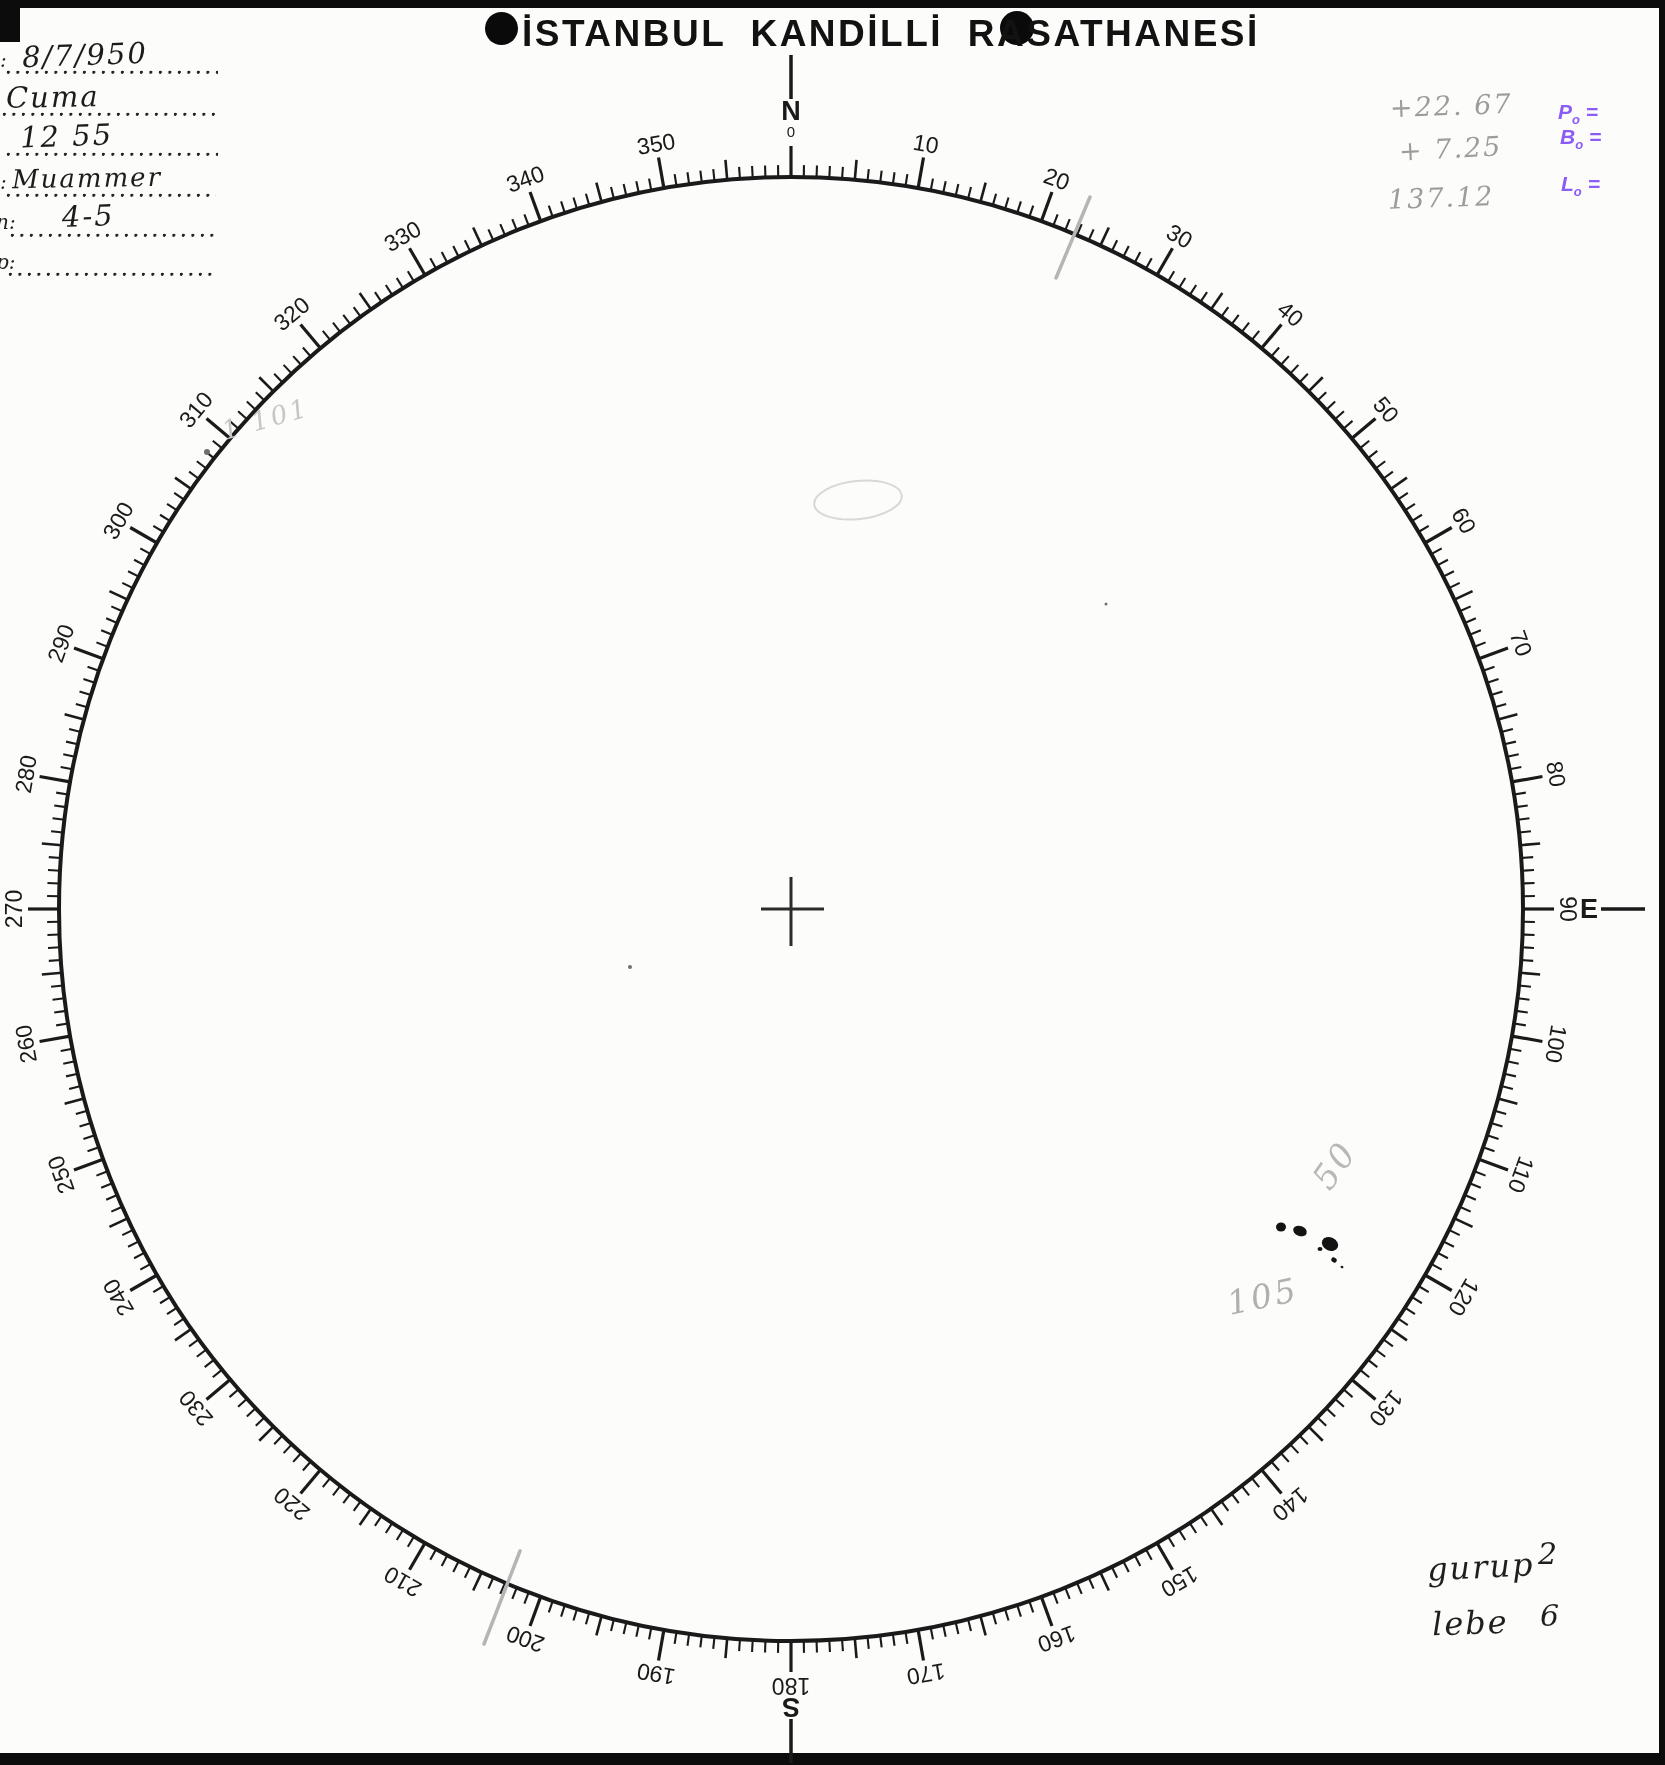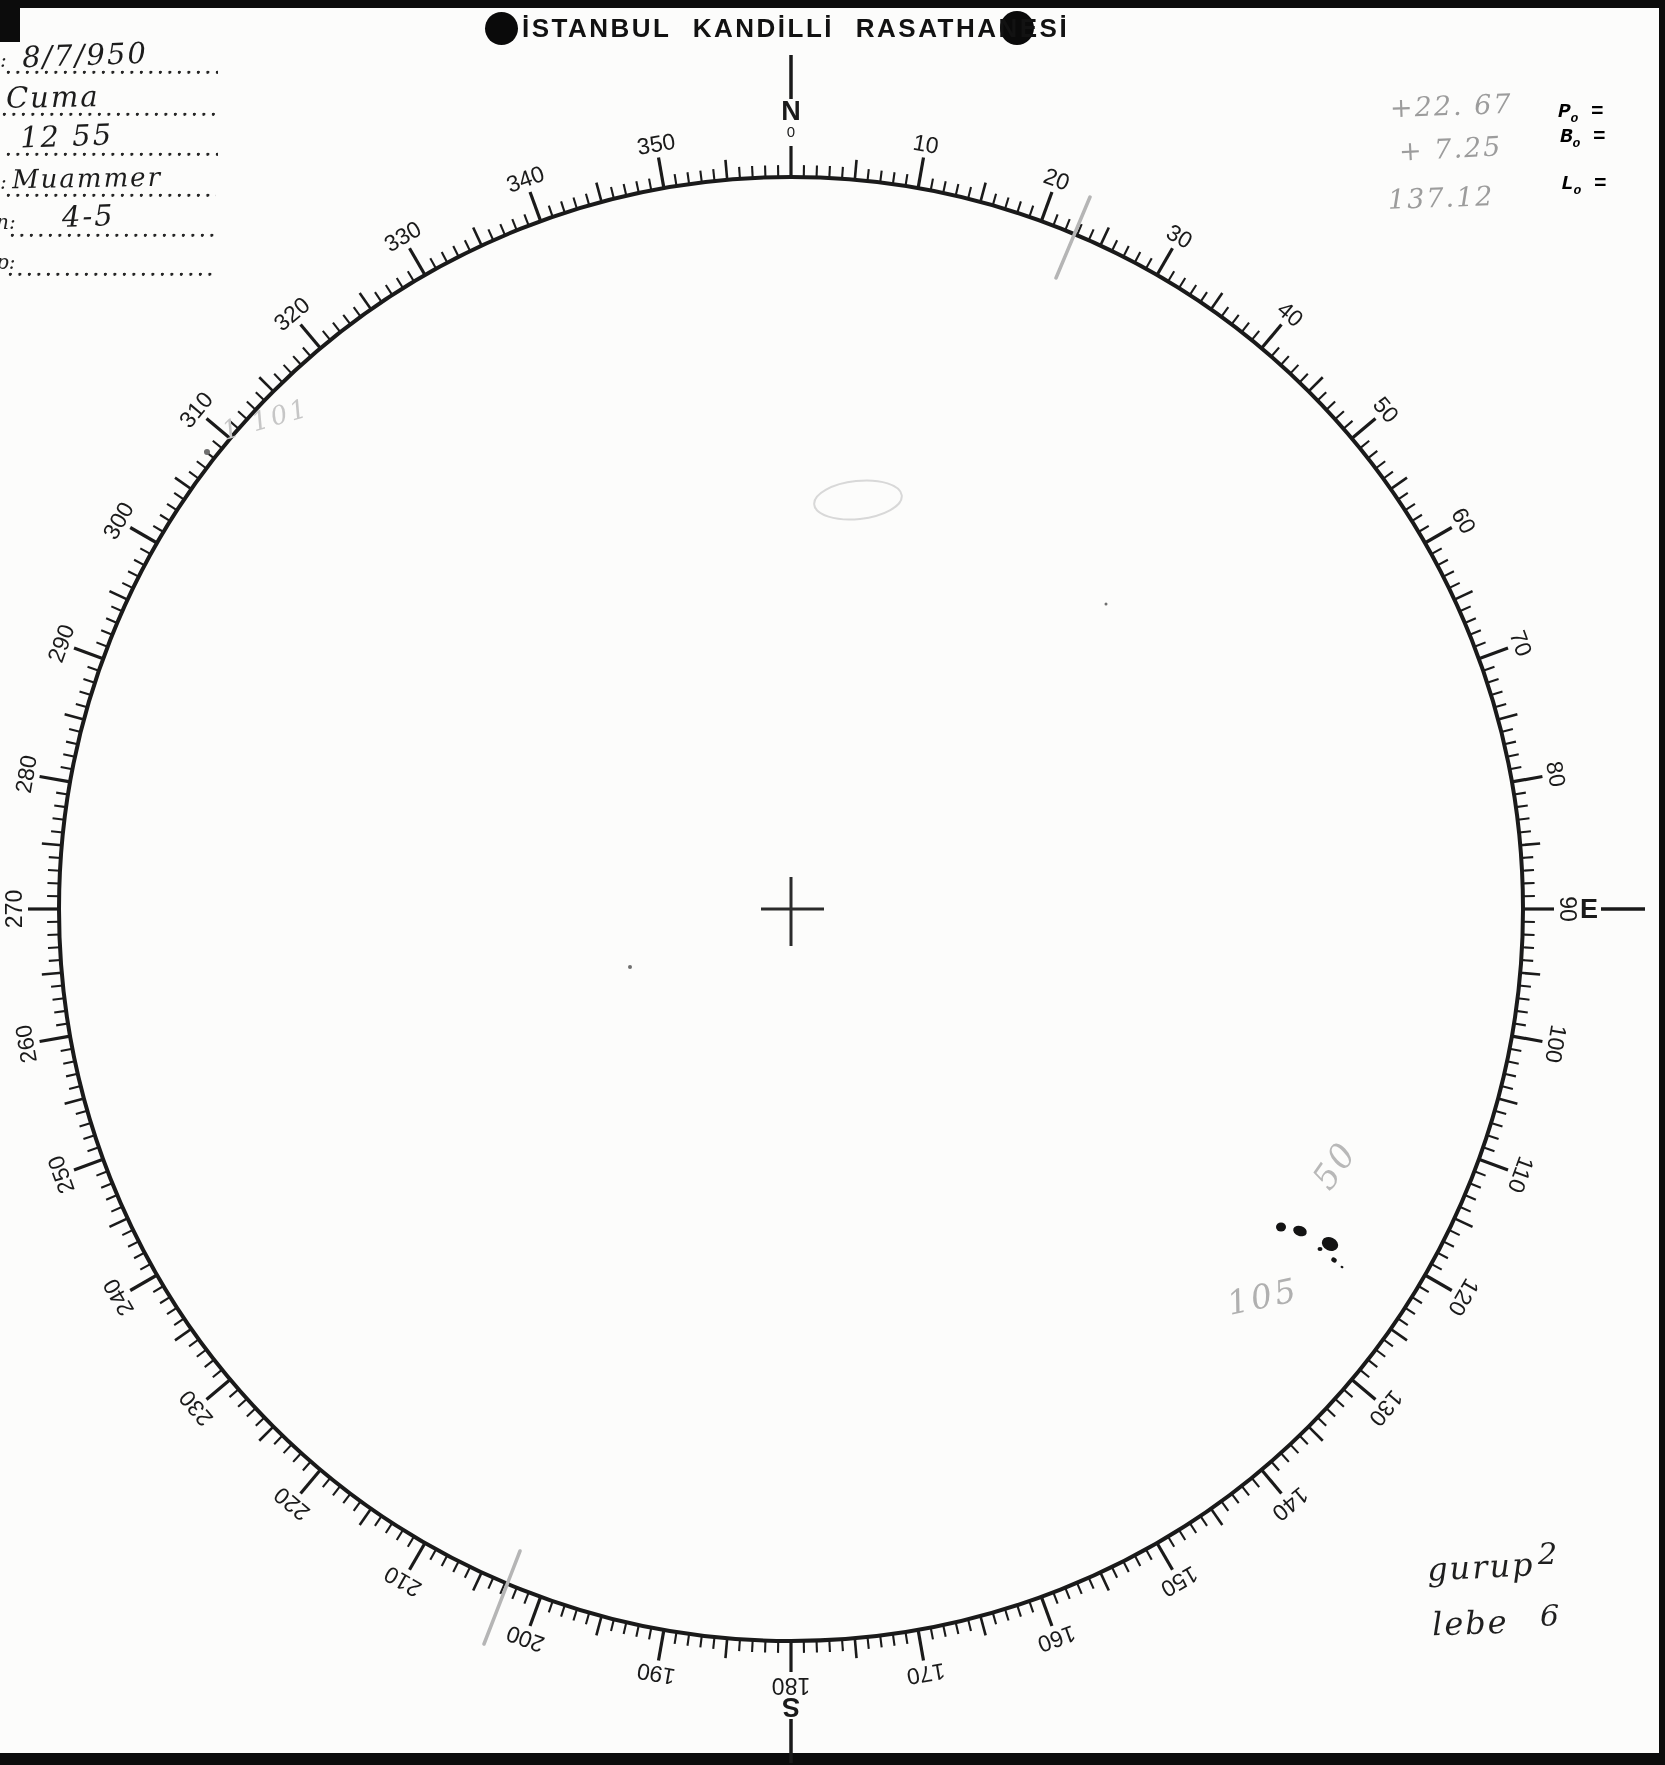--- a/index.html
+++ b/index.html
@@ -3,40 +3,40 @@
 <meta charset="utf-8">
 <style>
   html,body{margin:0;padding:0;}
   body{
     width:1665px;height:1765px;position:relative;overflow:hidden;
     background:#fcfcfb;font-family:"Liberation Sans",sans-serif;
   }
   .bar{position:absolute;background:#0c0c0c;}
   .hole{position:absolute;background:#0a0a0a;border-radius:50%;}
   .title{
-    position:absolute;left:522px;top:13px;font-size:26px;font-weight:bold;
+    position:absolute;left:522px;top:13px;font-size:37px;font-weight:bold;
     letter-spacing:2.5px;word-spacing:12px;color:#121212;white-space:nowrap;
   }
   .hw{
     position:absolute;font-family:"DejaVu Serif",serif;font-style:italic;
     color:#1c1c1c;white-space:nowrap;letter-spacing:2px;
   }
   .pencil{color:#9c9c9c;}
   .dots{
     position:absolute;height:5px;background-repeat:repeat-x;
     background-image:radial-gradient(circle at 2.2px 2.2px,#242424 1.35px,rgba(0,0,0,0) 1.8px);
     background-size:9.5px 5px;
   }
   .prefix{
     position:absolute;font-family:"DejaVu Serif",serif;font-style:italic;
     font-size:20px;color:#222;
   }
   .eph-label{
-    position:absolute;font-family:Liberation Mono, monospace;font-weight:bold;
-    font-style:italic;font-size:21px;color:#000000;white-space:nowrap;text-align:right;
+    position:absolute;font-family:Liberation Sans, sans-serif;font-weight:bold;
+    font-style:italic;font-size:21px;color:#8b5cf6;white-space:nowrap;text-align:right;
   }
   .eph-label sub{font-size:13px;}
   .note{font-size:32px;color:#1f1f1f;}
   svg{position:absolute;left:0;top:0;}
   
   .d1{left:6px;top:70px;width:212px;}   .v1{left:22px;top:38px;font-size:29px;transform:rotate(-2deg);}
   .d2{left:2px;top:112px;width:216px;}  .v2{left:6px;top:80px;font-size:29px;transform:rotate(-1deg);}
   .d3{left:6px;top:152px;width:212px;}  .v3{left:20px;top:119px;font-size:29px;transform:rotate(-2deg);}
   .d4{left:6px;top:193px;width:210px;}  .v4{left:12px;top:163px;font-size:26px;transform:rotate(-1deg);}
   .d5{left:10px;top:233px;width:206px;} .v5{left:62px;top:199px;font-size:29px;transform:rotate(-2deg);}

